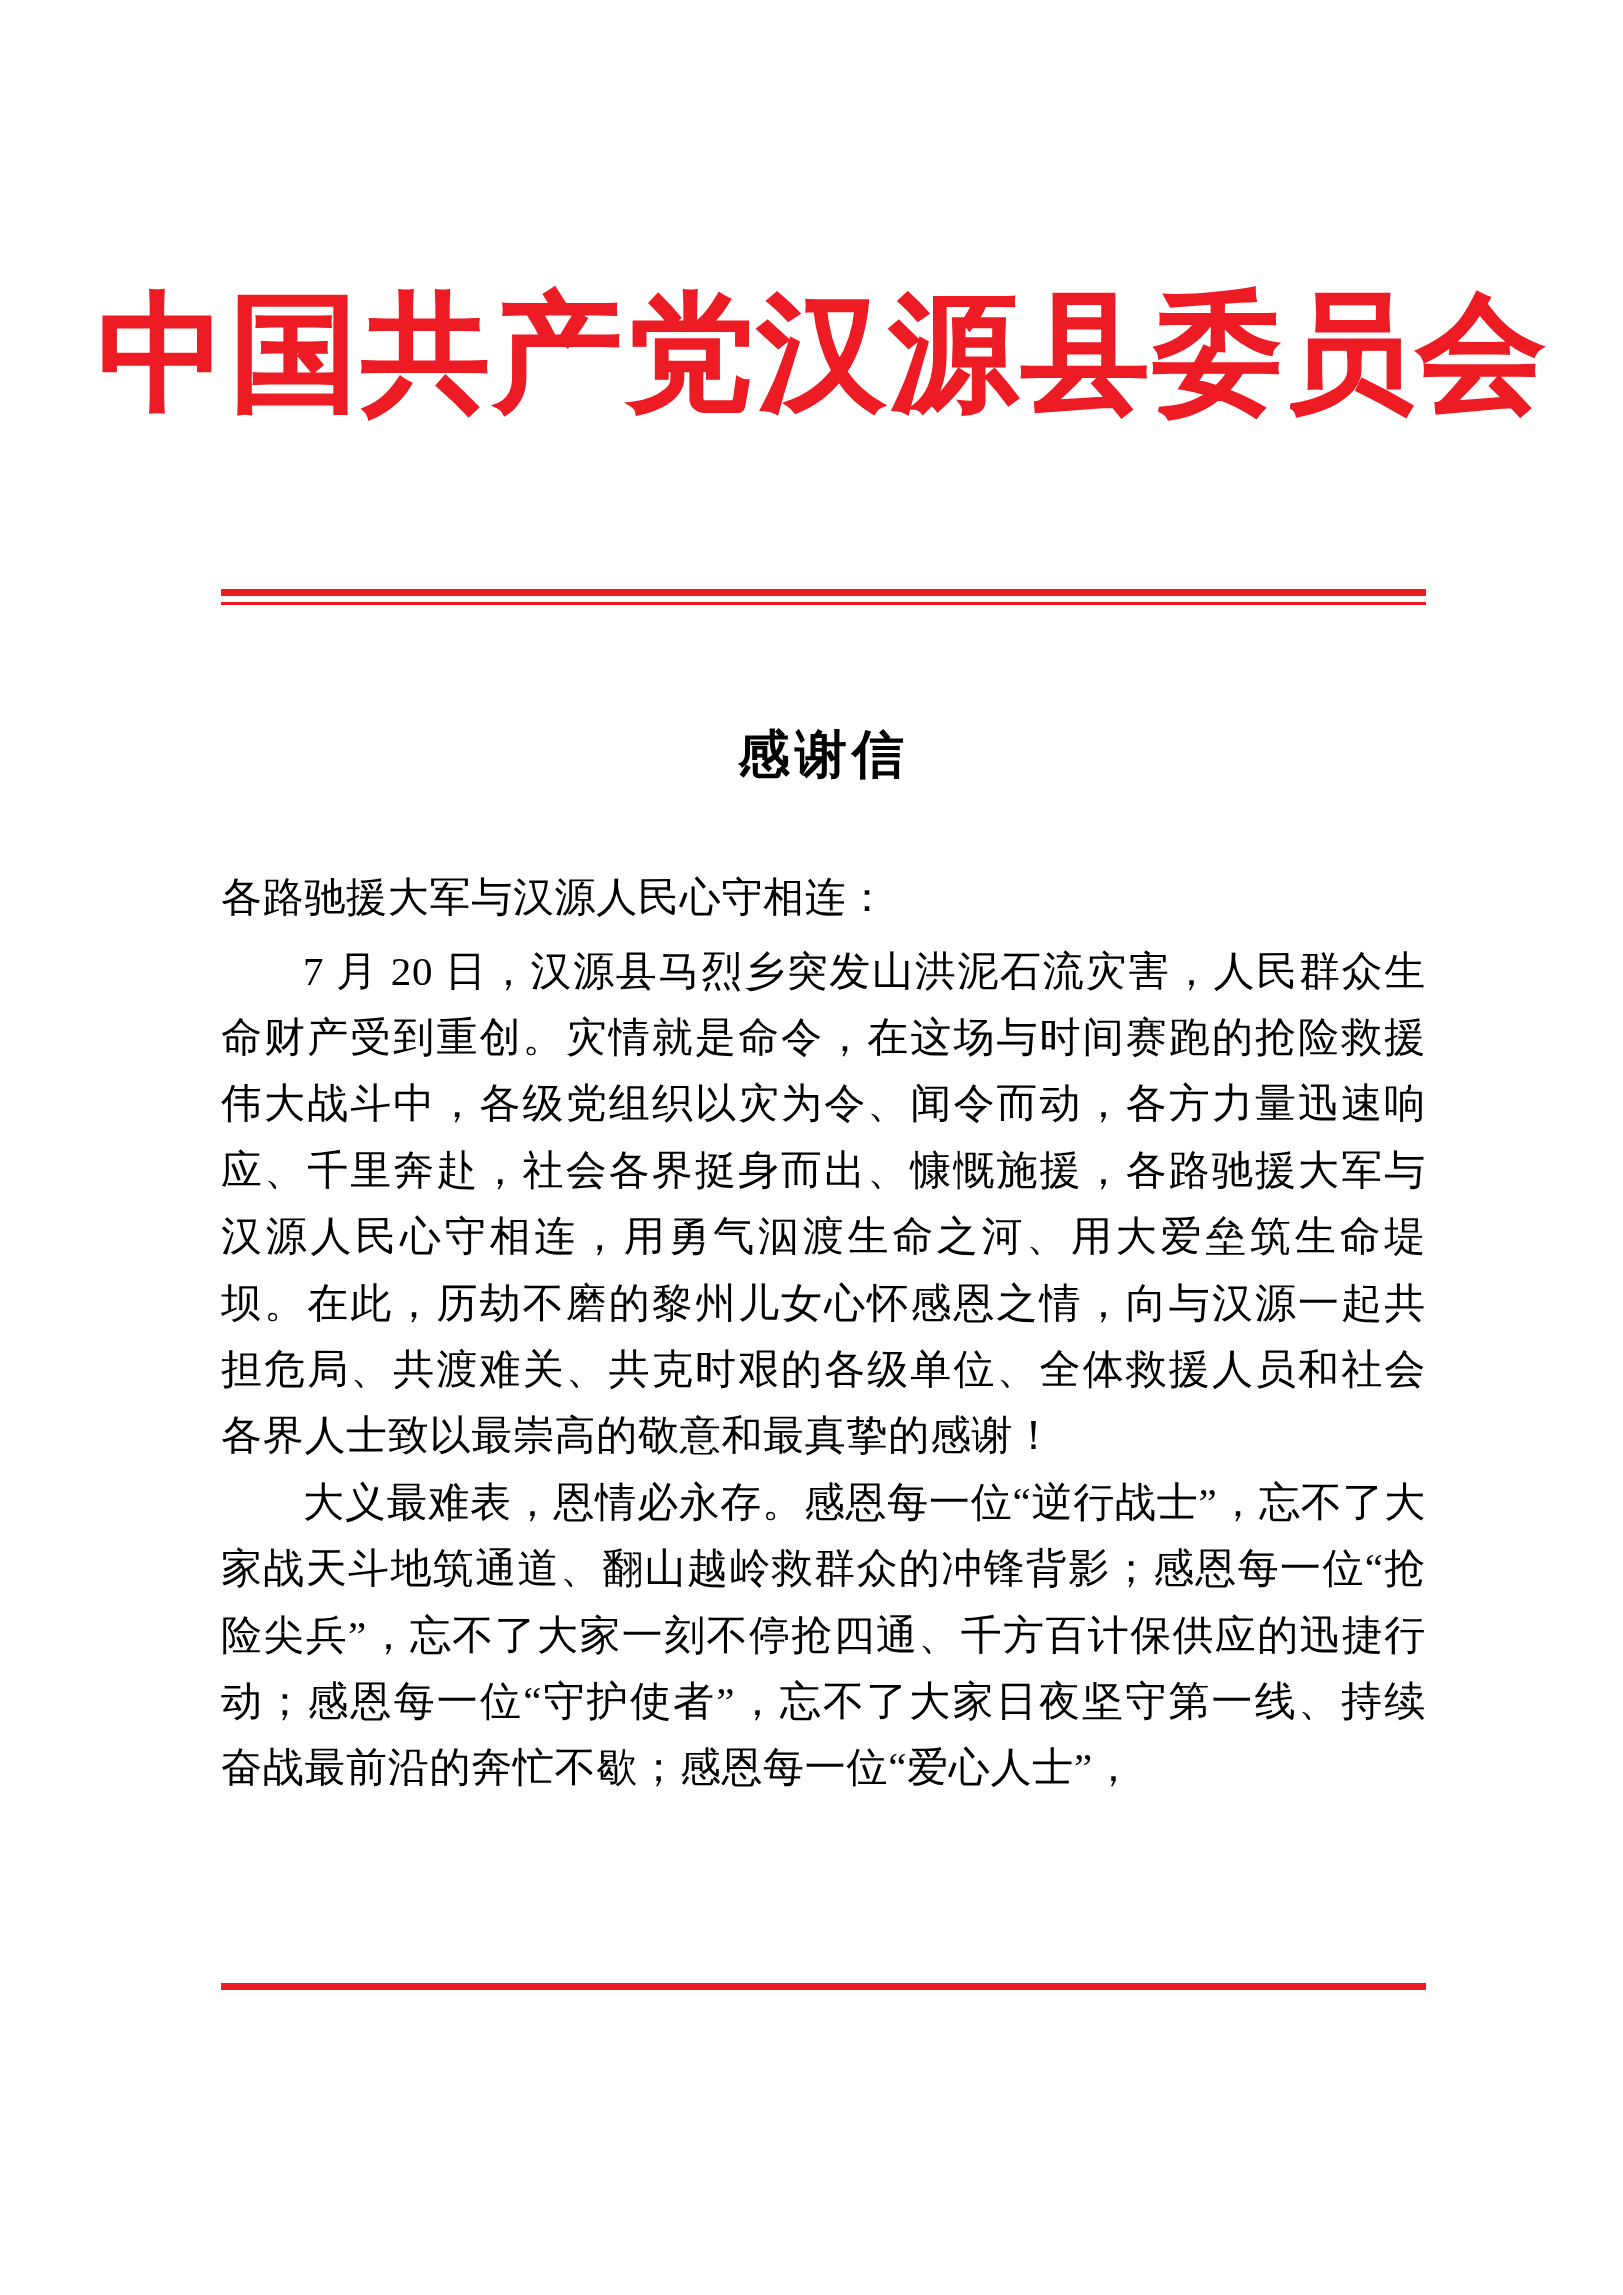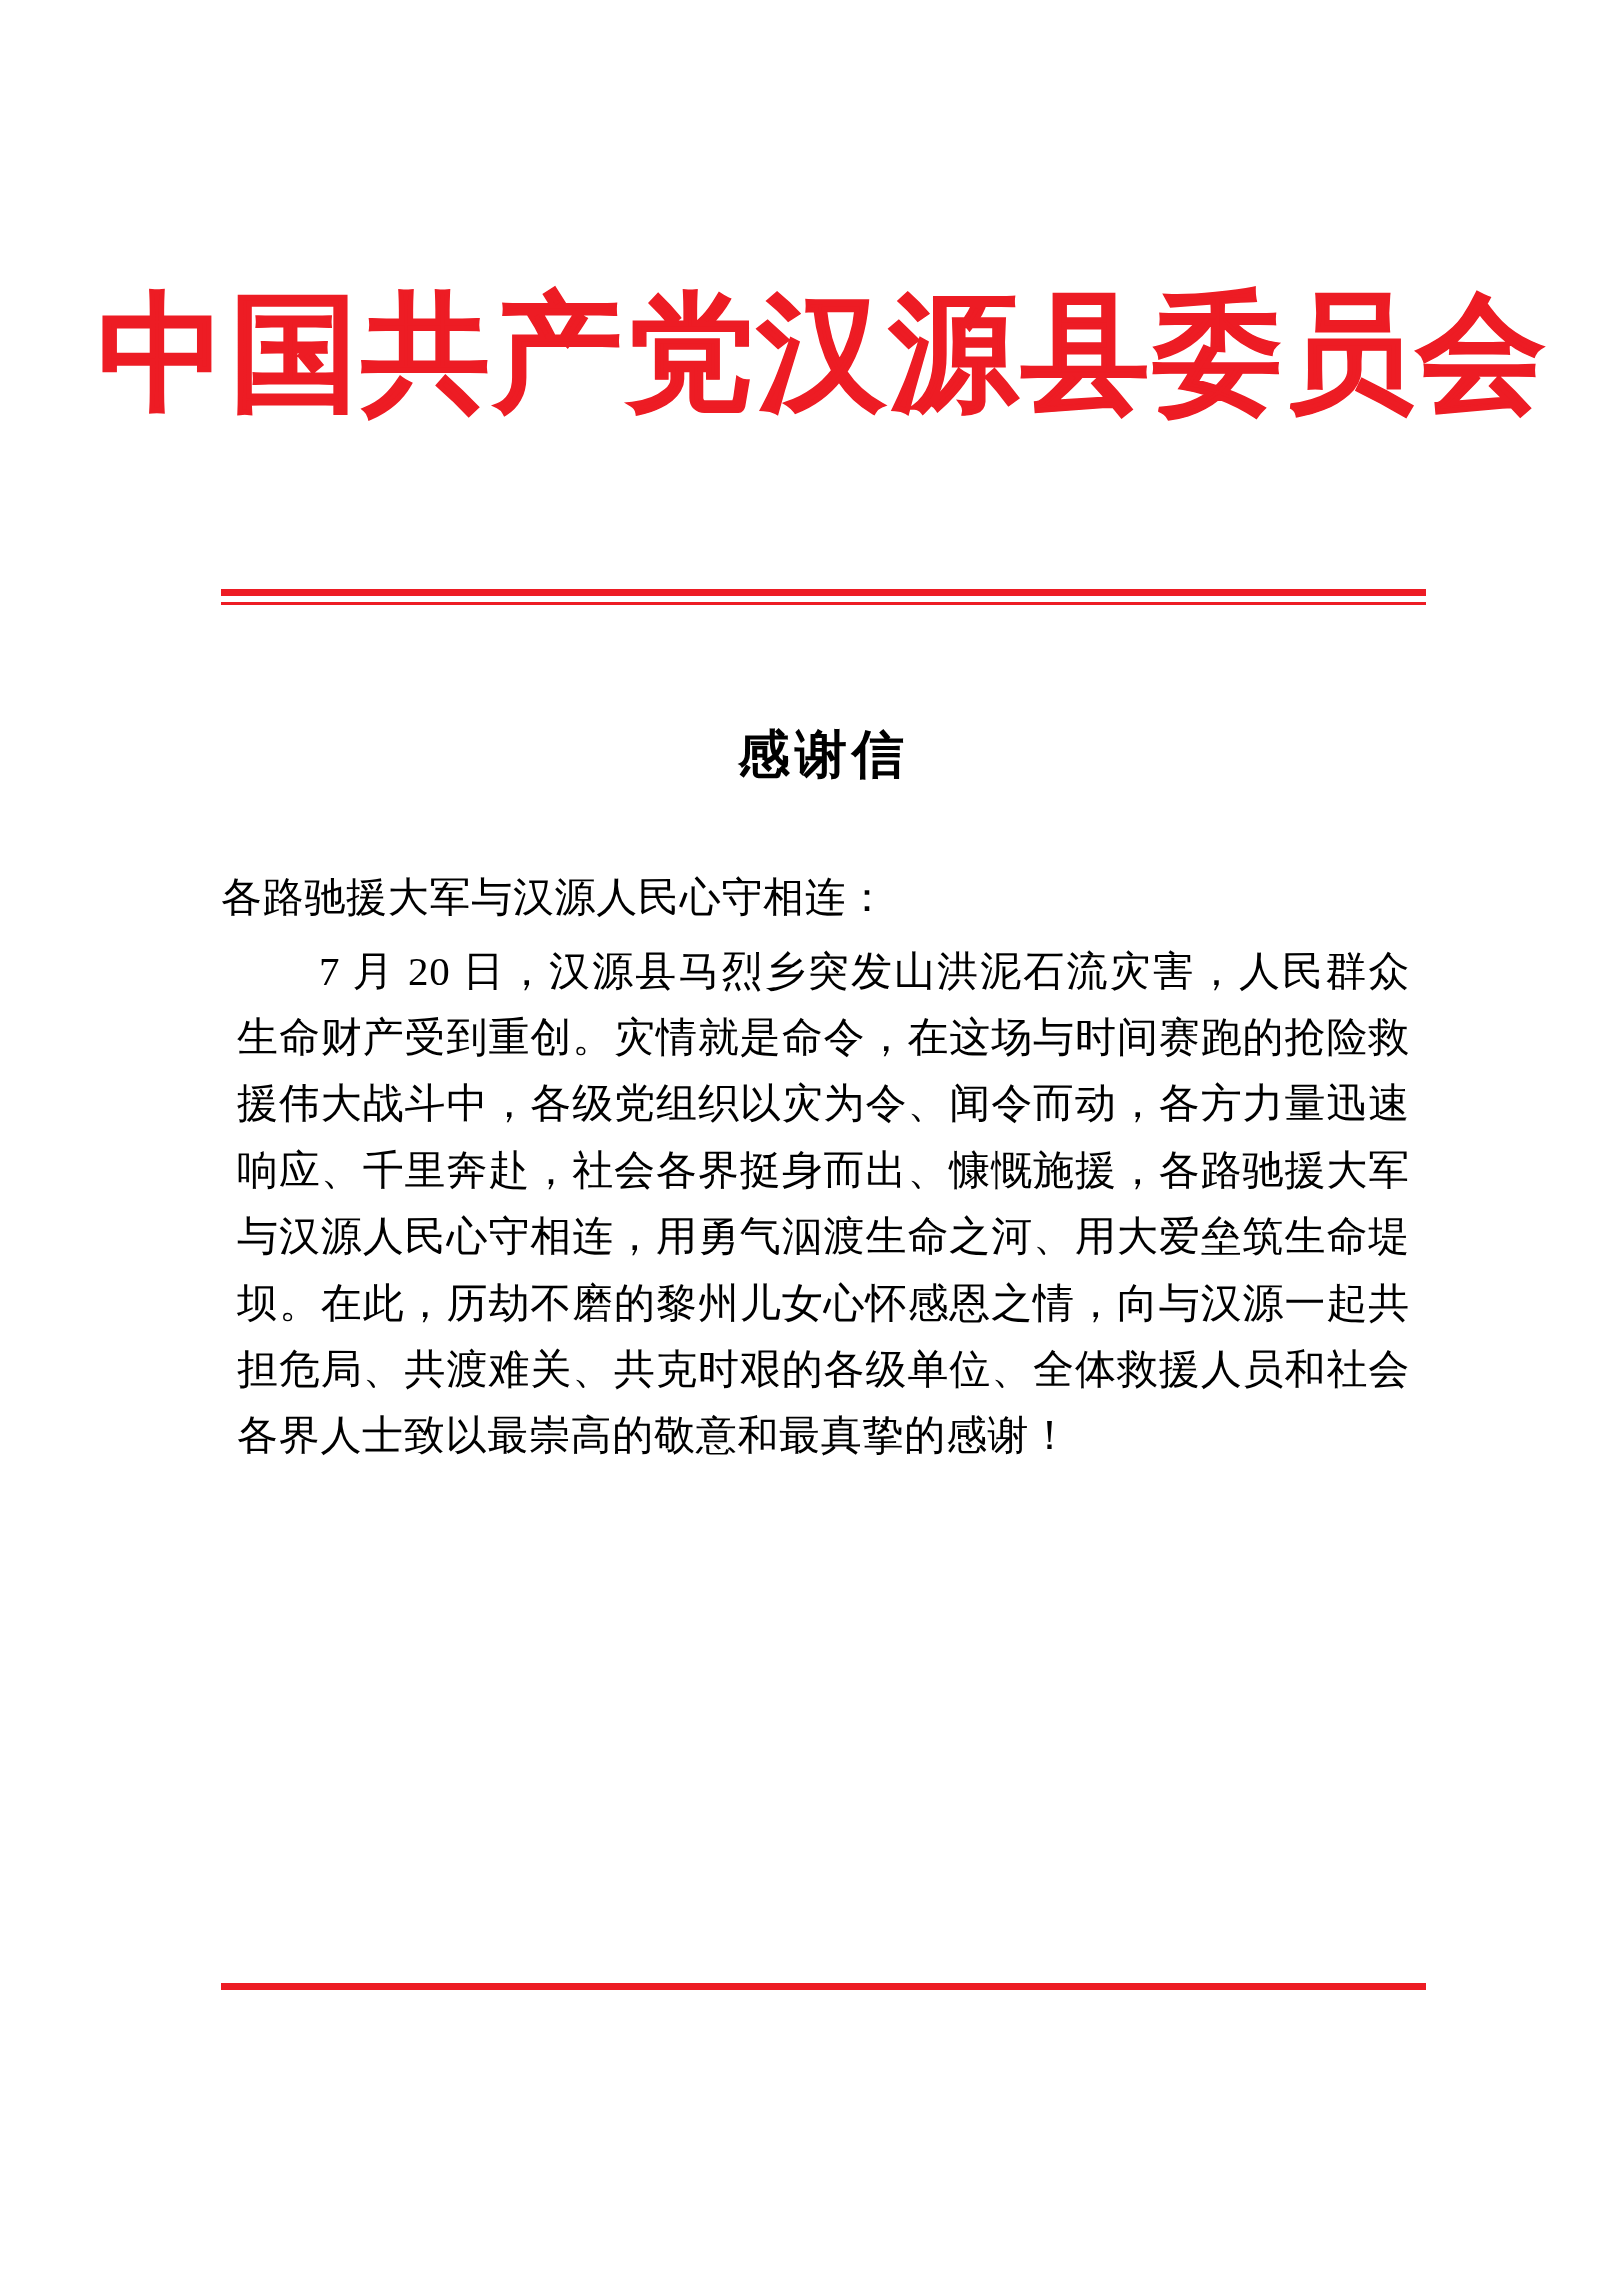--- a/index.html
+++ b/index.html
@@ -92,21 +92,21 @@
     letter-spacing: 0.7px;
   }
 
   .para {
     font-size: 41px;
     line-height: 1.62;
     text-align: justify;
     text-justify: inter-ideograph;
     text-indent: 2em;
     letter-spacing: 0.7px;
-    margin: 16px;
+    margin: 0;
   }
 
   .bottom-rule-wrap {
     position: absolute;
     top: 1983px;
     left: 209px;
     width: 1205px;
   }
   .bottom-rule {
     height: 6.5px;
@@ -127,20 +127,21 @@
     <div class="rule-thick"></div>
     <div class="rule-gap"></div>
     <div class="rule-thin"></div>
   </div>
 
   <div class="doc-title">感谢信</div>
 
   <div class="content">
     <div class="addressee">各路驰援大军与汉源人民心守相连：</div>
     <p class="para">7 月 20 日，汉源县马烈乡突发山洪泥石流灾害，人民群众生命财产受到重创。灾情就是命令，在这场与时间赛跑的抢险救援伟大战斗中，各级党组织以灾为令、闻令而动，各方力量迅速响应、千里奔赴，社会各界挺身而出、慷慨施援，各路驰援大军与汉源人民心守相连，用勇气泅渡生命之河、用大爱垒筑生命堤坝。在此，历劫不磨的黎州儿女心怀感恩之情，向与汉源一起共担危局、共渡难关、共克时艰的各级单位、全体救援人员和社会各界人士致以最崇高的敬意和最真挚的感谢！</p>
+    <p class="para">大义最难表，恩情必永存。感恩每一位“逆行战士”，忘不了大家战天斗地筑通道、翻山越岭救群众的冲锋背影；感恩每一位“抢险尖兵”，忘不了大家一刻不停抢四通、千方百计保供应的迅捷行动；感恩每一位“守护使者”，忘不了大家日夜坚守第一线、持续奋战最前沿的奔忙不歇；感恩每一位“爱心人士”，</p>
   </div>
 
   <div class="bottom-rule-wrap">
     <div class="bottom-rule"></div>
   </div>
 
 </div>
 
 
 </body></html>

